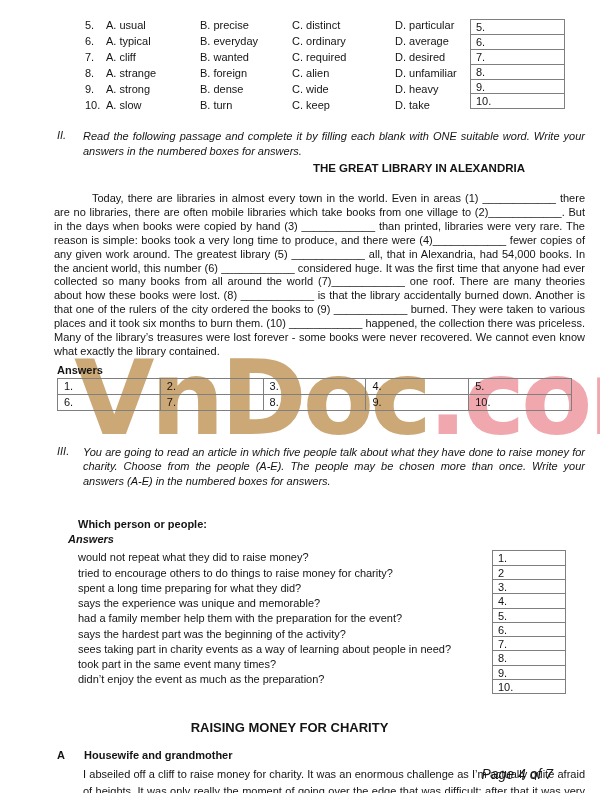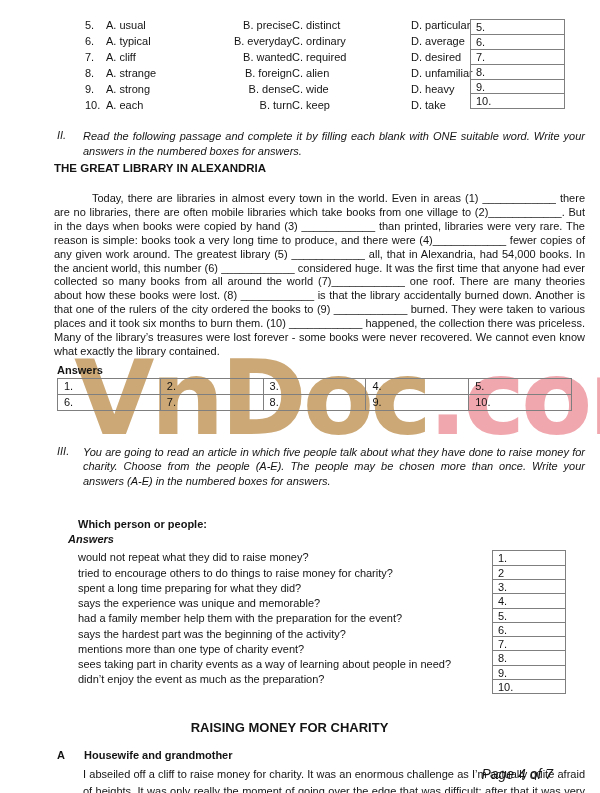--- a/index.html
+++ b/index.html
@@ -18,39 +18,39 @@
   .wm1{color:#a16207;}
   .wm2{color:#e5606c;}
 
   .content{position:relative;z-index:1;padding:18px 15px 0 54px;}
 
   
   .mcq{position:relative;padding-left:31px;height:96px;}
   .mcq-row{display:flex;line-height:15.9px;}
   .mcq-num{width:21px;flex:none;}
   .mcq-a{width:94px;flex:none;}
-  .mcq-b{width:92px;flex:none;text-align:right;}
+  .mcq-b{width:92px;flex:none;}
   .mcq-c{width:103px;flex:none;}
-  .mcq-d{width:75px;flex:none;margin-left:16px;}
+  .mcq-d{width:75px;flex:none;}
   .mcq-boxes{position:absolute;left:416px;top:1px;width:95px;}
 
   .box-cell{
     box-sizing:border-box;border:1px solid #7f7f7f;background:transparent;
     padding-left:5px;line-height:15px;
   }
   .bc-lg{height:15.9px;}
   .bc-sm{height:15.3px;line-height:14.5px;}
   .box-cell + .box-cell{margin-top:-1px;}
 
   
   .sec-instr{display:flex;margin-top:15px;}
   .sec-marker{width:26px;flex:none;font-style:italic;padding-left:3px;}
   .sec-text{flex:1;font-style:italic;text-align:justify;line-height:14.5px;}
 
-  .doc-title{font-weight:bold;font-size:11.5px;text-align:left;padding-right:60px;margin-top:3px;line-height:14px;}
+  .doc-title{font-weight:bold;font-size:11.5px;text-align:right;padding-right:60px;margin-top:3px;line-height:14px;}
   .passage{text-align:justify;line-height:13.9px;margin-top:17px;text-indent:38px;}
 
   .answers-label{font-weight:bold;margin-top:4px;line-height:14px;padding-left:3px;}
   .answers-table{
     display:grid;grid-template-columns:repeat(5,1fr);
     width:514px;margin-left:3px;margin-top:1px;
     border-left:1px solid #7f7f7f;border-top:1px solid #7f7f7f;
   }
   .at-cell{
     box-sizing:border-box;height:16px;line-height:15px;padding-left:6px;
@@ -112,21 +112,21 @@
       </div>
       <div class="mcq-row">
         <span class="mcq-num">9.</span>
         <span class="mcq-a">A. strong</span>
         <span class="mcq-b">B. dense</span>
         <span class="mcq-c">C. wide</span>
         <span class="mcq-d">D. heavy</span>
       </div>
       <div class="mcq-row">
         <span class="mcq-num">10.</span>
-        <span class="mcq-a">A. each</span>
+        <span class="mcq-a">A. slow</span>
         <span class="mcq-b">B. turn</span>
         <span class="mcq-c">C. keep</span>
         <span class="mcq-d">D. take</span>
       </div>
       <div class="mcq-boxes">
         <div class="box-cell bc-lg">5.</div>
         <div class="box-cell bc-lg">6.</div>
         <div class="box-cell bc-lg">7.</div>
         <div class="box-cell bc-lg">8.</div>
         <div class="box-cell bc-lg">9.</div>
@@ -167,22 +167,22 @@
       <span class="wp-answers">Answers</span>
     </div>
 
     <div class="wp-list">
       <div class="wp-item">would not repeat what they did to raise money?</div>
       <div class="wp-item">tried to encourage others to do things to raise money for charity?</div>
       <div class="wp-item">spent a long time preparing for what they did?</div>
       <div class="wp-item">says the experience was unique and memorable?</div>
       <div class="wp-item">had a family member help them with the preparation for the event?</div>
       <div class="wp-item">says the hardest part was the beginning of the activity?</div>
-      <div class="wp-item">mentions more than one type of charity event?</div>
       <div class="wp-item">sees taking part in charity events as a way of learning about people in need?</div>
+      <div class="wp-item">took part in the same event many times?</div>
       <div class="wp-item">didn’t enjoy the event as much as the preparation?</div>
       <div class="wp-boxes">
         <div class="box-cell bc-sm">1.</div>
         <div class="box-cell bc-sm">2</div>
         <div class="box-cell bc-sm">3.</div>
         <div class="box-cell bc-sm">4.</div>
         <div class="box-cell bc-sm">5.</div>
         <div class="box-cell bc-sm">6.</div>
         <div class="box-cell bc-sm">7.</div>
         <div class="box-cell bc-sm">8.</div>

